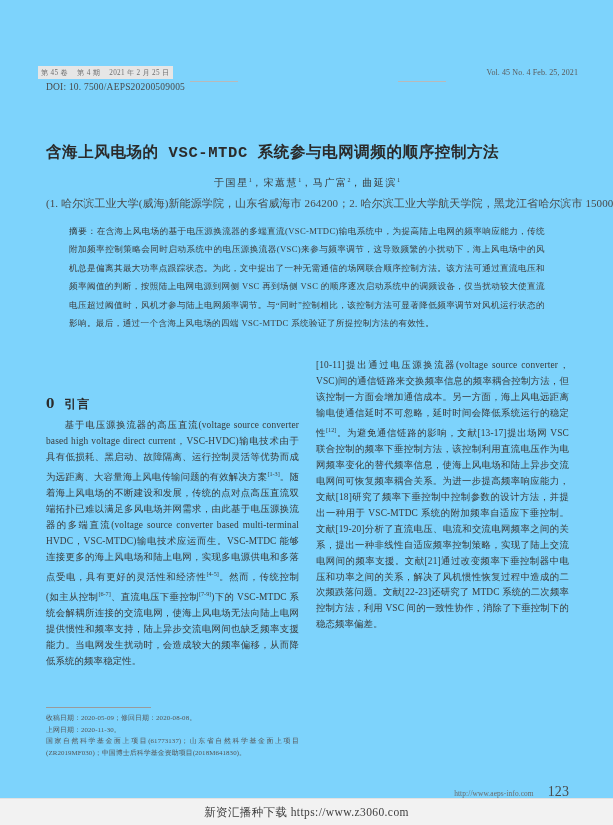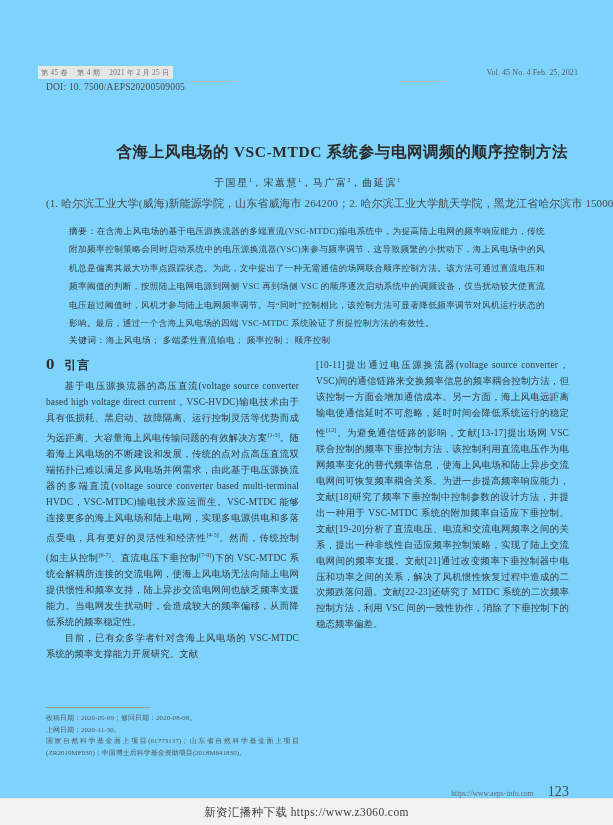--- a/index.html
+++ b/index.html
@@ -95,22 +95,22 @@
   }
   .rule-left  { left: 152px; width: 48px; }
   .rule-right { right: 132px; width: 48px; }
 
   
   .title {
     position: absolute;
     left: 46px;
     top: 142px;
     width: 522px;
-    text-align: right;
-    font-family: Liberation Serif, serif;
+    text-align: left;
+    font-family: Liberation Mono, monospace;
     font-size: 15.5px;
     font-weight: bold;
     letter-spacing: 0.6px;
     color: #2b2b2b;
     white-space: nowrap;
   }
   .authors {
     position: absolute;
     left: 46px;
     top: 176px;
@@ -168,21 +168,21 @@
     position: absolute;
     top: 358px;
     width: 253px;
     font-size: 9.4px;
     line-height: 15.95px;
     color: #3a3a3a;
     text-align: justify;
     text-justify: inter-ideograph;
     letter-spacing: 0.15px;
   }
-  .col-left  { left: 46px; }
+  .col-left  { left: 46px; margin-top: 39px; }
   .col-right { left: 316px; }
 
   .section-head {
     font-family: "DejaVu Serif", serif;
     font-size: 12px;
     font-weight: bold;
     letter-spacing: 1px;
     color: #2b2b2b;
     margin-bottom: 5px;
   }
@@ -267,45 +267,41 @@
     <div class="vol-info">Vol. 45 No. 4 Feb. 25, 2021</div>
   </div>
 
   <div class="title">含海上风电场的 VSC-MTDC 系统参与电网调频的顺序控制方法</div>
   <div class="authors"><span>于国星<sup>1</sup></span><span>，</span><span>宋蕙慧<sup>1</sup></span><span>，</span><span>马广富<sup>2</sup></span><span>，</span><span>曲延滨<sup>1</sup></span></div>
   <div class="affil">(1. 哈尔滨工业大学(威海)新能源学院，山东省威海市 264200；2. 哈尔滨工业大学航天学院，黑龙江省哈尔滨市 150001)</div>
 
   <div class="abstract">
     <b>摘要：</b><span>在含海上风电场的基于电压源换流器的多端直流(VSC-MTDC)输电系统中，为提高陆上电网的频率响应能力，传统附加频率控制策略会同时启动系统中的电压源换流器(VSC)来参与频率调节，这导致频繁的小扰动下，海上风电场中的风机总是偏离其最大功率点跟踪状态。为此，文中提出了一种无需通信的场网联合顺序控制方法。该方法可通过直流电压和频率阈值的判断，按照陆上电网电源到网侧 VSC 再到场侧 VSC 的顺序逐次启动系统中的调频设备，仅当扰动较大使直流电压超过阈值时，风机才参与陆上电网频率调节。与“同时”控制相比，该控制方法可显著降低频率调节对风机运行状态的影响。最后，通过一个含海上风电场的四端 VSC-MTDC 系统验证了所提控制方法的有效性。</span>
   </div>
-  <div class="keywords">
-    <b>关键词：</b><span>海上风电场； 多端柔性直流输电； 频率控制； 顺序控制</span>
-  </div>
 
   <div class="col col-left">
     <div class="section-head">
       <span class="num">0</span><span>引言</span>
     </div>
     <p class="para">基于电压源换流器的高压直流(voltage source converter based high voltage direct current，VSC-HVDC)输电技术由于具有低损耗、黑启动、故障隔离、运行控制灵活等优势而成为远距离、大容量海上风电传输问题的有效解决方案<sup class="ref">[1-3]</sup>。随着海上风电场的不断建设和发展，传统的点对点高压直流双端拓扑已难以满足多风电场并网需求，由此基于电压源换流器的多端直流(voltage source converter based multi-terminal HVDC，VSC-MTDC)输电技术应运而生。VSC-MTDC 能够连接更多的海上风电场和陆上电网，实现多电源供电和多落点受电，具有更好的灵活性和经济性<sup class="ref">[4-5]</sup>。然而，传统控制(如主从控制<sup class="ref">[6-7]</sup>、直流电压下垂控制<sup class="ref">[7-9]</sup>)下的 VSC-MTDC 系统会解耦所连接的交流电网，使海上风电场无法向陆上电网提供惯性和频率支持，陆上异步交流电网间也缺乏频率支援能力。当电网发生扰动时，会造成较大的频率偏移，从而降低系统的频率稳定性。</p>
-    <p class="para">目前，已有众多学者针对含海上风电场的 VSC-MTDC 系统的频率支撑能力开展研究。文献</p>
   </div>
 
   <div class="col col-right">
     <p class="para noindent">[10-11]提出通过电压源换流器(voltage source converter，VSC)间的通信链路来交换频率信息的频率耦合控制方法，但该控制一方面会增加通信成本。另一方面，海上风电远距离输电使通信延时不可忽略，延时时间会降低系统运行的稳定性<sup class="ref">[12]</sup>。为避免通信链路的影响，文献[13-17]提出场网 VSC 联合控制的频率下垂控制方法，该控制利用直流电压作为电网频率变化的替代频率信息，使海上风电场和陆上异步交流电网间可恢复频率耦合关系。为进一步提高频率响应能力，文献[18]研究了频率下垂控制中控制参数的设计方法，并提出一种用于 VSC-MTDC 系统的附加频率自适应下垂控制。文献[19-20]分析了直流电压、电流和交流电网频率之间的关系，提出一种非线性自适应频率控制策略，实现了陆上交流电网间的频率支援。文献[21]通过改变频率下垂控制器中电压和功率之间的关系，解决了风机惯性恢复过程中造成的二次频跌落问题。文献[22-23]还研究了 MTDC 系统的二次频率控制方法，利用 VSC 间的一致性协作，消除了下垂控制下的稳态频率偏差。</p>
   </div>
 
   <div class="footnote-rule"></div>
   <div class="footnote">
     <div>收稿日期：2020-05-09；修回日期：2020-08-08。</div>
     <div>上网日期：2020-11-30。</div>
     <div>国家自然科学基金面上项目(61773137)；山东省自然科学基金面上项目(ZR2019MF030)；中国博士后科学基金资助项目(2018M641830)。</div>
   </div>
 
   <div class="footer">
-    <span class="url">https://www.aeps-info.com</span>
+    <span class="url">http://www.aeps-info.com</span>
     <span class="pageno">123</span>
   </div>
 
   <div class="watermark">
     <span>新资汇播种下载 https://www.z3060.com</span>
   </div>
 
 </div>
 
 </body></html>

